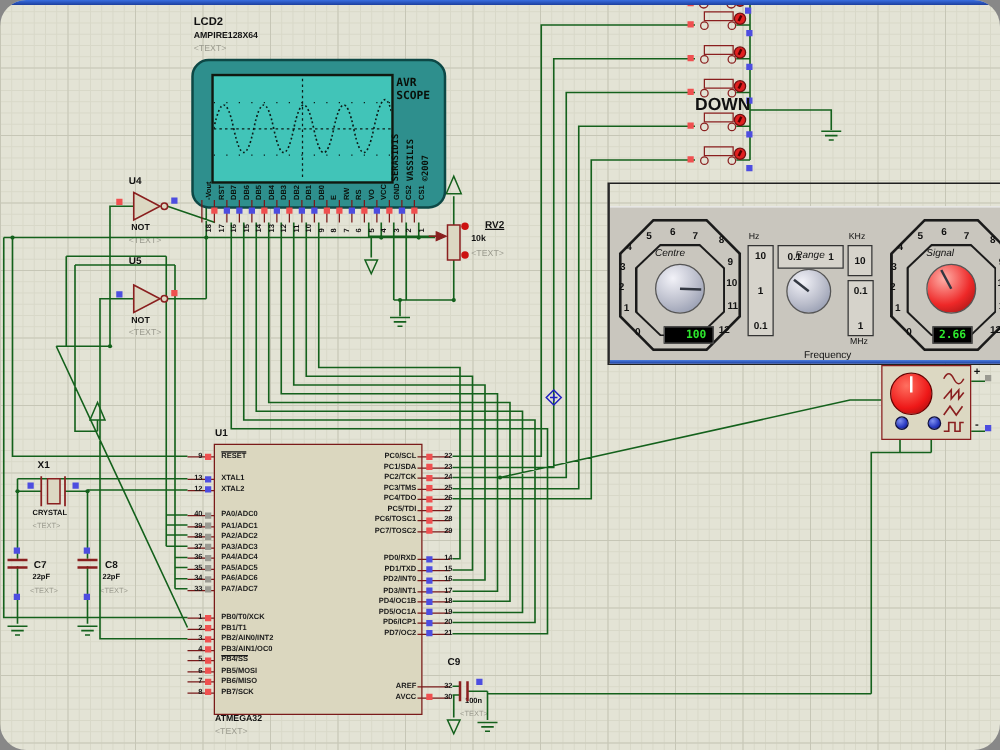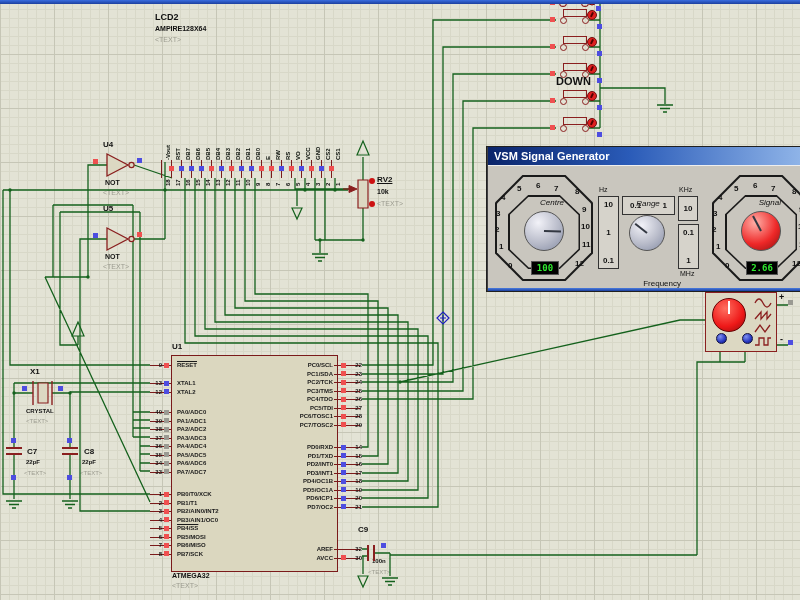--- a/index.html
+++ b/index.html
@@ -4,21 +4,21 @@
 <style>
   html,body{margin:0;padding:0;background:#888;}
   #stage{position:relative;width:800px;height:600px;overflow:hidden;
     font-family:"Liberation Sans","DejaVu Sans",sans-serif;
     background-color:#e3e3d5;
     background-image:
       linear-gradient(#c6c6b6 1px, transparent 1px),
       linear-gradient(90deg,#c6c6b6 1px, transparent 1px),
       linear-gradient(#d8d8c8 1px, transparent 1px),
       linear-gradient(90deg,#d8d8c8 1px, transparent 1px);
-    background-size:54px 54px,54px 54px,9px 9px,9px 9px;}
+    background-size:54px 54px,54px 54px,9px 9px,9px 9px;border-radius:21px;}
   .abs{position:absolute;}
   #topstrip{left:0;top:0;width:800px;height:4px;background:linear-gradient(180deg,#3a6ee0,#1c3f9e);z-index:5;}
   svg.wires{left:0;top:0;z-index:1;}
   .comp{z-index:2;}
   .gray-t{color:#9b9b8f;}
   .ref{color:#111;font-weight:bold;}
   
   .sq{display:inline-block;width:5px;height:5px;flex:0 0 5px;}
   .sq.red{background:#ef5050;} .sq.blue{background:#4d4de0;} .sq.gray{background:#9a9a92;} .sq.none{visibility:hidden;}
   
@@ -51,33 +51,33 @@
   
   #btncol{left:549px;top:8px;z-index:2;}
   .btncell{position:relative;width:54px;height:27px;}
   .btncell .ring{position:absolute;width:5px;height:5px;border:1px solid #8a1f1f;border-radius:50%;top:9px;background:transparent;}
   .btncell .ringL{left:11px;} .btncell .ringR{left:33px;}
   .btncell .bar{position:absolute;left:14px;top:1px;width:22px;height:6px;border:1px solid #8a1f1f;}
   .btncell .act{position:absolute;left:38px;top:2px;width:8px;height:8px;border-radius:50%;background:#e02020;border:1px solid #701010;}
   .btncell .act::after{content:"";position:absolute;left:3px;top:1px;width:1.5px;height:5px;background:#500;transform:rotate(25deg);}
   .btncell .sqL{position:absolute;left:1px;top:9px;}
   .btncell .sqB{position:absolute;left:48px;top:16px;}
-  #downlabel{left:556px;top:75px;font-size:11px;font-weight:bold;color:#111;z-index:3;}
+  #downlabel{left:556px;top:75px;font-size:14px;font-weight:bold;color:#111;z-index:3;}
   
   #vsm{left:487px;top:147px;width:313px;height:144px;z-index:4;border-left:1px solid #404040;box-shadow:0 0 0 1px #202020;}
   #vsmtitle{position:absolute;left:0;top:0;width:100%;height:18px;background:linear-gradient(90deg,#0a246a,#2a5bb8 45%,#8fb4e8);color:#fff;font-size:11px;font-weight:bold;line-height:18px;padding-left:6px;box-sizing:border-box;}
   #vsmbody{position:absolute;left:0;top:18px;width:100%;height:123px;background:#c9c6be;border-top:1px solid #eee;}
   #vsmblue{position:absolute;left:0;top:141px;width:100%;height:3px;background:linear-gradient(180deg,#4a7de0,#1c3f9e);}
   .oct{clip-path:polygon(28% 0,72% 0,100% 26%,100% 74%,72% 100%,28% 100%,0 74%,0 26%);}
   .dial{position:absolute;width:98px;height:106px;}
   .dial .octo{position:absolute;left:0;top:0;width:98px;height:106px;background:#1a1a1a;}
   .dial .octi{position:absolute;left:2px;top:2px;width:94px;height:102px;background:#c9c6be;}
   .dial .octo2{position:absolute;left:13px;top:20px;width:72px;height:74px;background:#1a1a1a;}
   .dial .octi2{position:absolute;left:14.5px;top:21.5px;width:69px;height:71px;background:#c9c6be;}
-  .dial .dlabel{position:absolute;left:29px;top:23px;width:40px;text-align:right;font-style:italic;font-size:8px;color:#111;}
+  .dial .dlabel{position:absolute;left:29px;top:23px;width:40px;text-align:left;font-style:italic;font-size:8px;color:#111;}
   .knob{position:absolute;width:38px;height:38px;border-radius:50%;border:1px solid #555;
      background:radial-gradient(circle at 35% 28%,#f2f2f8,#b9bcca 55%,#848ca4);}
   .knob.red{background:radial-gradient(circle at 35% 28%,#ffb0a8,#ee2828 58%,#8e0f0f);}
   .knob .ptr{position:absolute;left:19px;top:18px;width:17px;height:2px;background:#333842;transform-origin:0 1px;}
   .dial .knob{left:29px;top:36px;}
   .led{position:absolute;background:#000;border:1px solid #555;color:#2ee82e;font-family:"DejaVu Sans Mono",monospace;font-size:9px;font-weight:bold;text-align:center;line-height:12px;}
   .snum{position:absolute;font-size:8px;font-weight:bold;color:#111;}
   .p5{left:22px;top:9px;} .p6{left:41px;top:6px;} .p7{left:59px;top:9px;} .p8{left:80px;top:12px;}
   .p4{left:6px;top:18px;} .p3{left:1px;top:34px;} .p2{left:0px;top:50px;} .p1{left:4px;top:67px;} .p0{left:13px;top:86px;}
   .p9{left:87px;top:30px;} .p10{left:86px;top:47px;} .p11{left:87px;top:65px;} .p12{left:80px;top:84px;}
@@ -182,20 +182,37 @@
     <g fill="#cc1111">
       <circle cx="372" cy="181" r="3"></circle>
         <circle cx="372" cy="204" r="3"></circle>
     </g>
   </svg>
 
   <div class="abs small8 ref" style="left:155px;top:12px;font-size:9px;">LCD2</div>
   <div class="abs small7 ref" style="left:155px;top:25px;">AMPIRE128X64</div>
   <div class="abs small7 gray-t" style="left:155px;top:36px;">&lt;TEXT&gt;</div>
 
+  <div id="lcdbody" class="abs comp">
+    <div id="lcdscreen" class="abs">
+      <svg width="142" height="84">
+        <path d="M0,42 H142" stroke="#0c1c18" stroke-width="1" stroke-dasharray="2,2.5" fill="none"></path>
+        <path d="M71,2 V82" stroke="#0c1c18" stroke-width="1" stroke-dasharray="2,2.5" fill="none"></path>
+        <path d="M0,21 H142 M0,63 H142" stroke="#0c1c18" stroke-width="1" stroke-dasharray="1,9" fill="none"></path>
+        <path d="M0,42 Q8,4 16,42 Q24,80 32,42 Q40,4 48,42 Q56,80 64,42 Q72,4 80,42 Q88,80 96,42 Q104,4 112,42 Q120,80 128,42 Q136,4 142,28" stroke="#0c1c18" stroke-width="1.3" stroke-dasharray="1.5,2" fill="none"></path>
+      </svg>
+    </div>
+    <div id="lcdtitle" class="abs">
+      <div>AVR</div>
+      <div>SCOPE</div>
+    </div>
+    <span class="vcred" style="left:157px;top:96px;">SERASIDIS</span>
+    <span class="vcred" style="left:169px;top:96px;">VASSILIS</span>
+    <span class="vcred" style="left:181px;top:96px;">©2007</span>
+  </div>
 
   <div class="abs lcdcells">
 
   <div class="cell namecell">
         <span>-Vout</span>
       </div>
       <div class="cell namecell">
         <span>RST</span>
       </div>
       <div class="cell namecell">
@@ -327,21 +344,21 @@
   <div class="abs small7 gray-t" style="left:103px;top:189px;">&lt;TEXT&gt;</div>
   <div class="abs sq red" style="left:93px;top:159px;z-index:2;"></div>
   <div class="abs sq blue" style="left:137px;top:158px;z-index:2;"></div>
 
   <div class="abs small8 ref" style="left:103px;top:204px;">U5</div>
   <div class="abs small7 ref" style="left:105px;top:253px;">NOT</div>
   <div class="abs small7 gray-t" style="left:103px;top:263px;">&lt;TEXT&gt;</div>
   <div class="abs sq blue" style="left:93px;top:233px;z-index:2;"></div>
   <div class="abs sq red" style="left:137px;top:232px;z-index:2;"></div>
 
-  <div class="abs small8 ref" style="left:377px;top:175px;text-decoration:underline;">RV2</div>
+  <div class="abs small8 ref" style="left:388px;top:175px;text-decoration:underline;">RV2</div>
   <div class="abs small7 ref" style="left:377px;top:188px;">10k</div>
   <div class="abs small7 gray-t" style="left:377px;top:200px;">&lt;TEXT&gt;</div>
 
   <div class="abs small8 ref" style="left:30px;top:367px;">X1</div>
   <div class="abs small6 ref" style="left:26px;top:408px;">CRYSTAL</div>
   <div class="abs small6 gray-t" style="left:26px;top:418px;">&lt;TEXT&gt;</div>
   <div class="abs sq blue" style="left:22px;top:386px;z-index:2;"></div>
   <div class="abs sq blue" style="left:58px;top:386px;z-index:2;"></div>
 
   <div class="abs small8 ref" style="left:27px;top:447px;">C7</div>
@@ -612,21 +629,20 @@
       <span class="ring ringL"></span>
       <span class="ring ringR"></span>
       <span class="bar"></span>
       <span class="act"></span>
       <span class="sq blue sqB"></span>
     </div>
     </div>
   <div id="downlabel" class="abs">DOWN</div>
 
   <div id="vsm" class="abs">
-    <div id="vsmtitle">VSM Signal Generator</div>
     <div id="vsmbody">
 
       <div class="dial" style="left:7px;top:9px;">
         <div class="octo oct"></div>
           <div class="octi oct"></div>
         <div class="octo2 oct"></div>
           <div class="octi2 oct"></div>
         <span class="snum p5">5</span>
         <span class="snum p6">6</span>
         <span class="snum p7">7</span>
@@ -637,21 +653,21 @@
         <span class="snum p1">1</span>
         <span class="snum p0">0</span>
         <span class="snum p9">9</span>
         <span class="snum p10">10</span>
         <span class="snum p11">11</span>
         <span class="snum p12">12</span>
         <div class="dlabel">Centre</div>
         <div class="knob">
             <div class="ptr" style="transform:rotate(2deg);"></div>
           </div>
-        <div class="led" style="left:36px;top:86px;width:26px;height:12px;">100</div>
+        <div class="led" style="left:36px;top:86px;width:26px;height:12px;padding-left:12px;">100</div>
       </div>
 
       <span class="unit" style="left:111px;top:20px;">Hz</span>
       <span class="unit" style="left:191px;top:20px;">KHz</span>
       <div class="ladder col" style="left:110px;top:30px;width:21px;height:73px;">
         <span>10</span>
         <span>1</span>
         <span>0.1</span>
       </div>
       <div class="ladder" style="left:134px;top:30px;width:53px;height:19px;padding:0 7px;">

